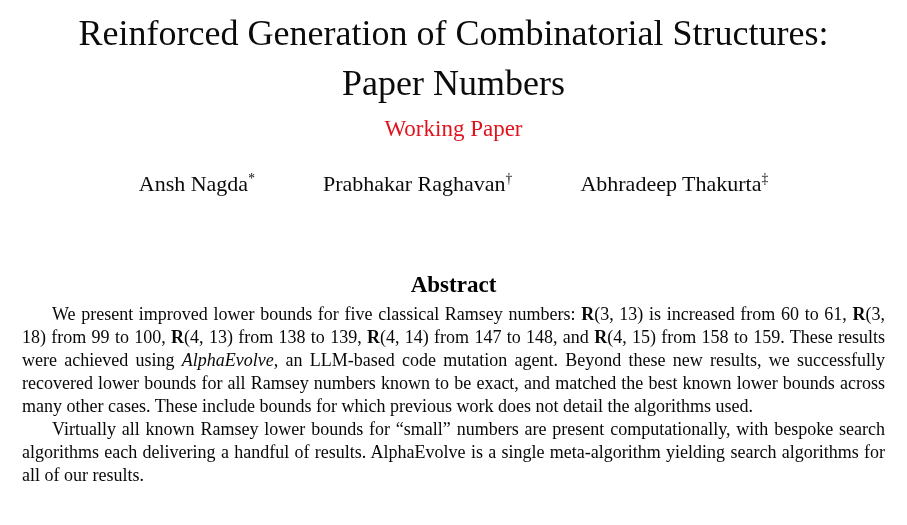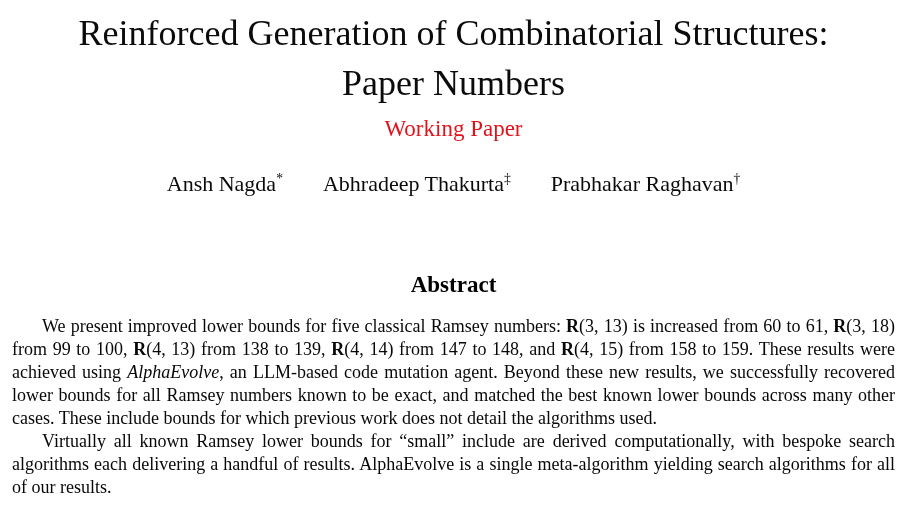--- a/index.html
+++ b/index.html
@@ -31,39 +31,39 @@
     margin-top: 7px;
     text-align: center;
     font-size: 23px;
     line-height: 28px;
     color: #e0131c;
   }
   .authors {
     margin-top: 26px;
     display: flex;
     justify-content: center;
-    gap: 40px;
+    gap: 68px;
     font-size: 22px;
     line-height: 30px;
     color: #0b0b0b;
   }
   .author sup {
     font-size: 62%;
     line-height: 0;
   }
   .abstract-heading {
     margin-top: 76px;
     text-align: center;
     font-weight: bold;
     font-size: 23px;
     line-height: 20px;
   }
   .abstract-body {
-    margin-top: 20px;
-    padding: 0 12px;
+    margin-top: 8px;
+    padding: 0 22px;
     font-size: 18px;
     line-height: 23px;
     text-align: justify;
     color: #080808;
   }
   .abstract-body p {
     margin: 0;
     text-indent: 30px;
   }
   .seg-b { font-weight: bold; }
@@ -76,24 +76,24 @@
 
   <h1 class="title">
     <span class="tline">Reinforced Generation of Combinatorial Structures:</span>
     <span class="tline">Paper Numbers</span>
   </h1>
 
   <div class="subtitle">Working Paper</div>
 
   <div class="authors">
     <span class="author"><span>Ansh Nagda</span><sup>*</sup></span>
+    <span class="author"><span>Prabhakar Raghavan</span><sup>†</sup></span>
     <span class="author"><span>Abhradeep Thakurta</span><sup>‡</sup></span>
-    <span class="author"><span>Prabhakar Raghavan</span><sup>†</sup></span>
   </div>
 
   <div class="abstract-heading">Abstract</div>
 
   <div class="abstract-body">
     <p><span>We present improved lower bounds for five classical Ramsey numbers: </span><span class="seg-b">R</span><span>(3, 13) is increased from 60 to 61, </span><span class="seg-b">R</span><span>(3, 18) from 99 to 100, </span><span class="seg-b">R</span><span>(4, 13) from 138 to 139, </span><span class="seg-b">R</span><span>(4, 14) from 147 to 148, and </span><span class="seg-b">R</span><span>(4, 15) from 158 to 159.  These results were achieved using </span><span class="seg-i">AlphaEvolve</span><span>, an LLM-based code mutation agent.  Beyond these new results, we successfully recovered lower bounds for all Ramsey numbers known to be exact, and matched the best known lower bounds across many other cases.  These include bounds for which previous work does not detail the algorithms used.</span></p>
-    <p><span>Virtually all known Ramsey lower bounds for “small” include are derived computationally, with bespoke search algorithms each delivering a handful of results.  AlphaEvolve is a single meta-algorithm yielding search algorithms for all of our results.</span></p>
+    <p><span>Virtually all known Ramsey lower bounds for “small” numbers are present computationally, with bespoke search algorithms each delivering a handful of results.  AlphaEvolve is a single meta-algorithm yielding search algorithms for all of our results.</span></p>
   </div>
 
 </div>
 
 </body></html>

